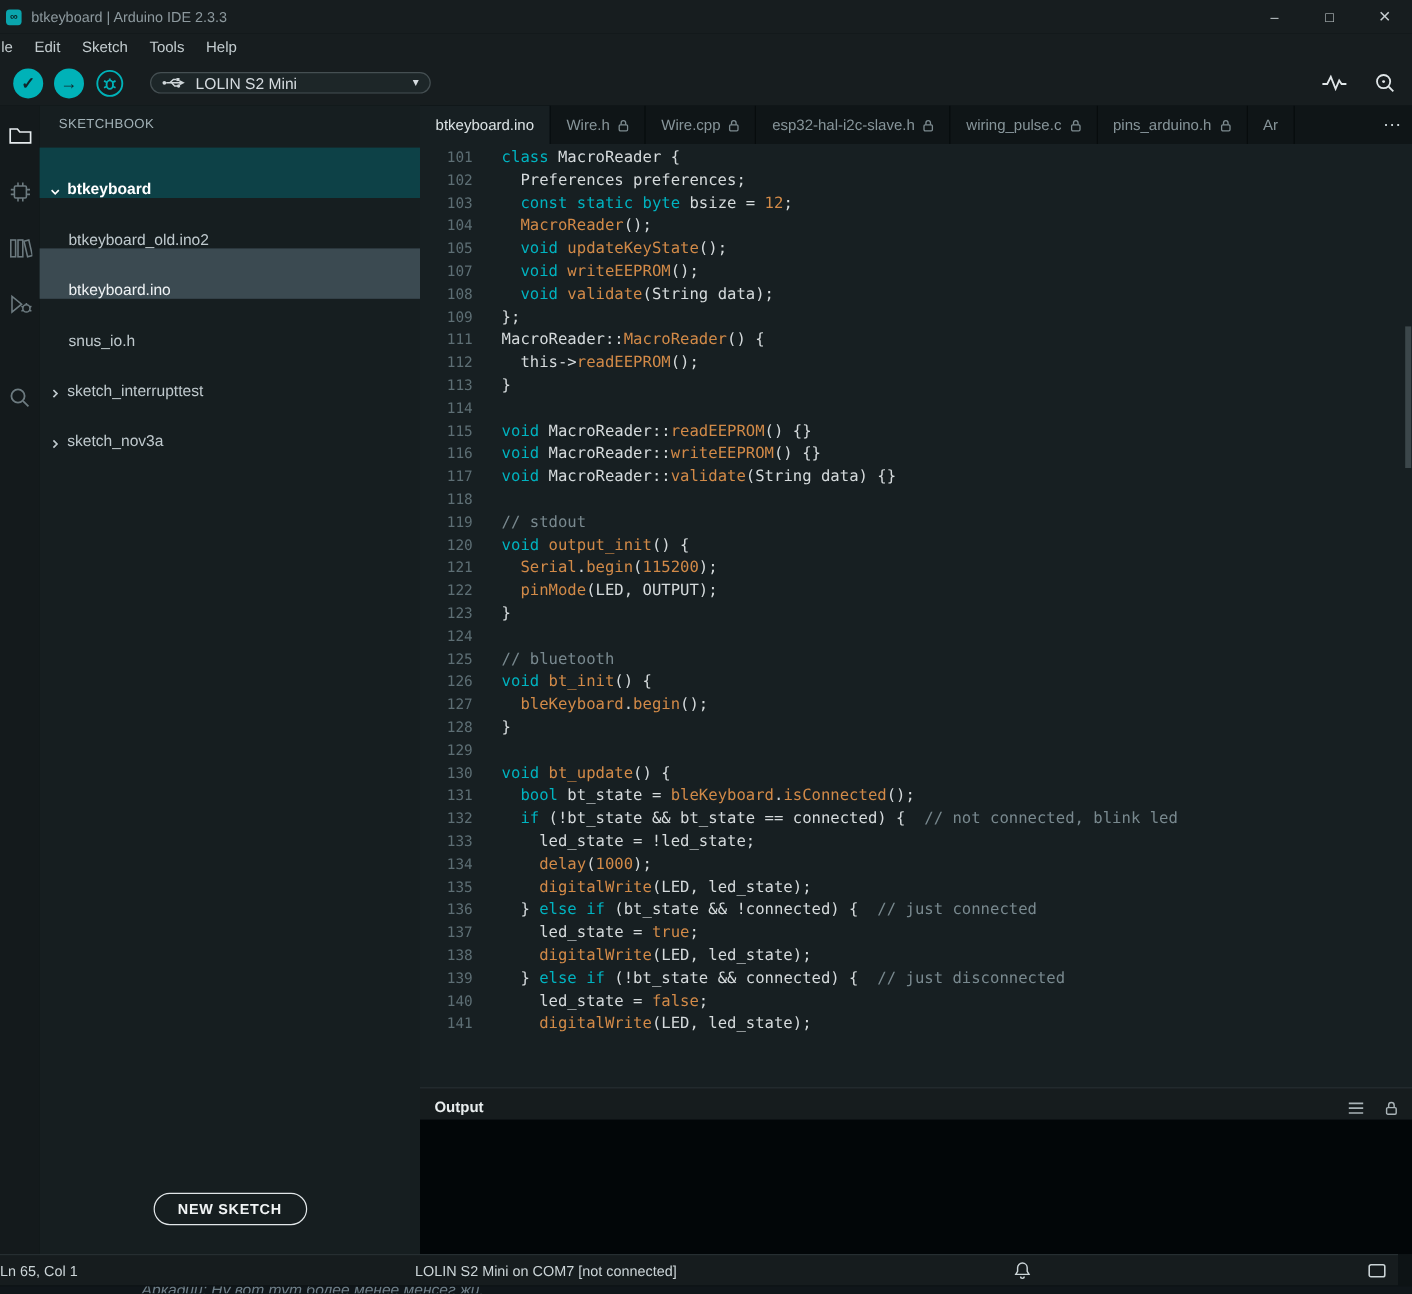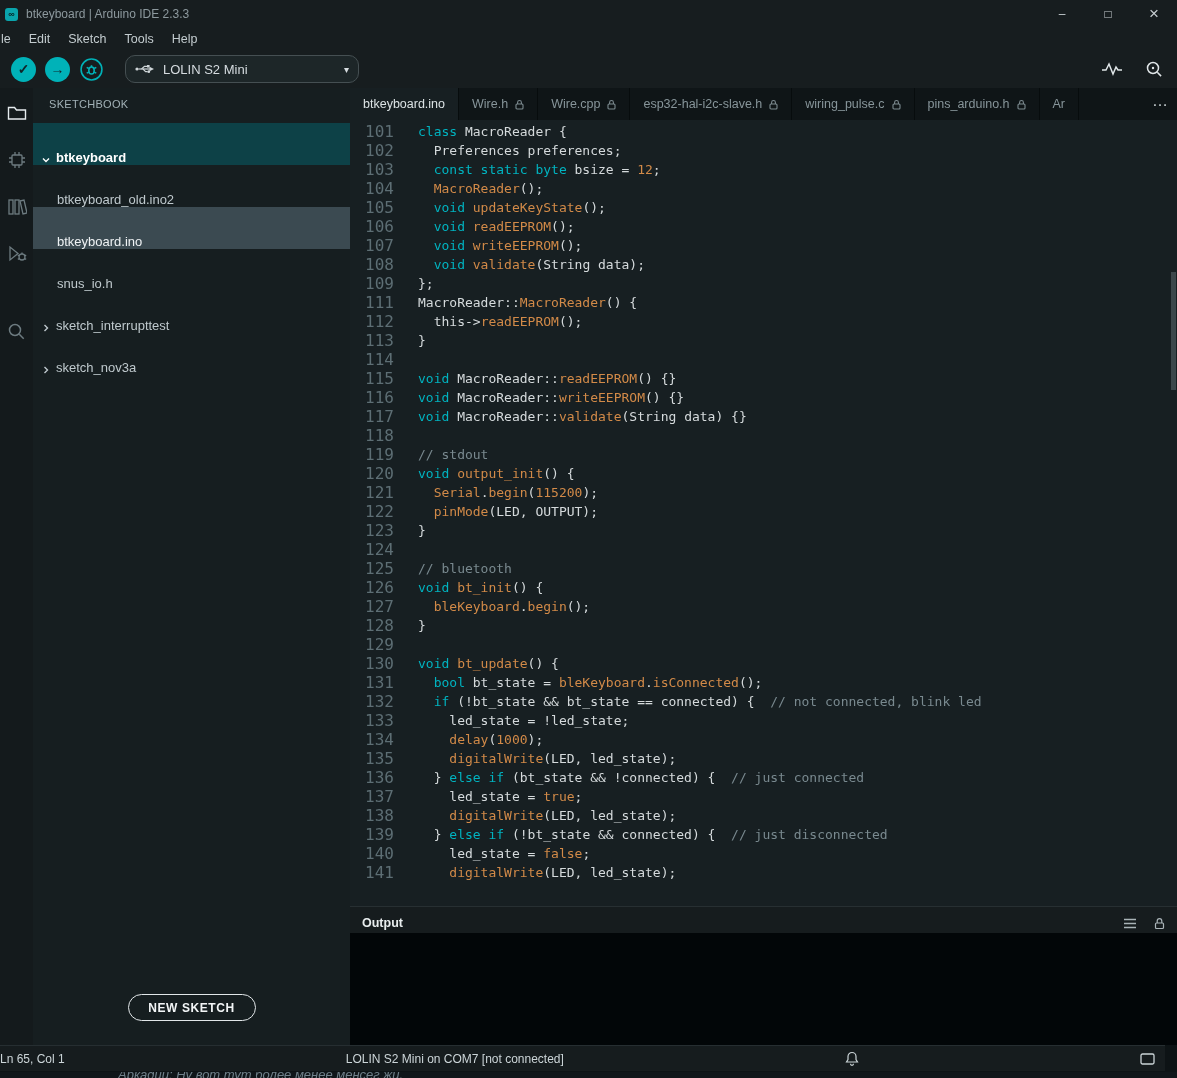--- a/index.html
+++ b/index.html
@@ -17,21 +17,21 @@
 
   
   #menubar { position:absolute; left:0; top:28px; right:0; height:22px; background:#171d1f; display:flex; align-items:center; font-size:12.5px; color:#c3cccf; }
   .menu-item { padding:2px 9px; }
   .menu-item:first-child { padding-left:1px; }
 
   
   #toolbar { position:absolute; left:0; top:50px; right:0; height:38px; background:#171d1f; display:flex; align-items:center; padding-left:11px; }
   .tool-circle { width:25px; height:25px; border-radius:50%; display:flex; align-items:center; justify-content:center; margin-right:9px; }
   .tool-circle.filled { background:#00b2b8; color:#10262a; font-weight:bold; font-size:14px; }
-  #board-selector { margin-left:12px; width:234px; height:28px; border:1px solid #454f52; border-radius:10px; background:#1d2628; display:flex; align-items:center; padding:0 9px; color:#d6dce0; font-size:13px; gap:8px; }
+  #board-selector { margin-left:12px; width:234px; height:18px; border:1px solid #454f52; border-radius:10px; background:#1d2628; display:flex; align-items:center; padding:0 9px; color:#d6dce0; font-size:13px; gap:8px; }
   #board-chevron { margin-left:auto; font-size:10px; color:#d6dce0; }
   #toolbar-right { position:absolute; right:14px; top:50px; height:38px; display:flex; align-items:center; gap:22px; color:#e0e6e8; }
 
   
   #activitybar { position:absolute; left:0; top:88px; width:33px; bottom:33px; background:#141a1c; display:flex; flex-direction:column; align-items:center; padding-top:14px; gap:25px; color:#6d7b80; }
   .act-icon { width:22px; height:22px; display:flex; align-items:center; justify-content:center; }
   .act-icon.active { color:#e6ecee; }
   .act-icon.gap { margin-top:30px; }
 
   
@@ -49,21 +49,21 @@
   #tabbar { position:absolute; left:350px; top:88px; right:0; height:32px; background:#0f1517; display:flex; }
   #tab-strip { display:flex; flex:1; overflow:hidden; }
   .tab { display:flex; align-items:center; gap:7px; padding:0 13px; font-size:12.5px; color:#87959a; border-right:1px solid #070c0d; white-space:nowrap; }
   .tab.active { background:#171f22; color:#dbe2e4; }
   .tab .lock { display:flex; color:#7d8b90; }
   #tab-overflow { width:34px; display:flex; align-items:center; justify-content:center; color:#c8d0d3; font-size:16px; padding-bottom:6px; }
 
   
   #editor { position:absolute; left:350px; top:120px; right:0; height:786px; background:#171f22; font-family:"DejaVu Sans Mono",monospace; overflow:hidden; padding-top:2px; }
   .code-line { height:19px; display:flex; font-size:13px; line-height:19px; white-space:pre; }
-  .ln { width:44px; text-align:right; color:#5d6e74; font-size:16px; flex:none; }
+  .ln { width:44px; text-align:right; color:#5d6e74; font-size:12px; flex:none; }
   .code { margin-left:24px; }
   .tok-k { color:#00b3c0; }
   .tok-o { color:#d28a48; }
   .tok-c { color:#79898f; }
   .tok-t { color:#d5dadc; }
   #scroll-thumb { position:absolute; right:1px; top:272px; width:5px; height:118px; background:#3c474b; }
 
   
   #output-header { position:absolute; left:350px; top:906px; right:0; height:27px; background:#161c1e; border-top:1px solid #272f32; display:flex; align-items:center; padding:16px 12px; }
   #output-title { font-size:12.5px; font-weight:bold; color:#e8edee; }
@@ -281,21 +281,20 @@
     </div>
   <div id="tab-overflow">…</div>
 </div>
 
 <div id="editor">
     <div class="code-line"><span class="ln">101</span><span class="code"><span class="tok-k">class</span><span class="tok-t"> MacroReader {</span></span></div>
     <div class="code-line"><span class="ln">102</span><span class="code"><span class="tok-t">  Preferences preferences;</span></span></div>
     <div class="code-line"><span class="ln">103</span><span class="code"><span class="tok-t">  </span><span class="tok-k">const static byte</span><span class="tok-t"> bsize = </span><span class="tok-o">12</span><span class="tok-t">;</span></span></div>
     <div class="code-line"><span class="ln">104</span><span class="code"><span class="tok-t">  </span><span class="tok-o">MacroReader</span><span class="tok-t">();</span></span></div>
     <div class="code-line"><span class="ln">105</span><span class="code"><span class="tok-t">  </span><span class="tok-k">void</span><span class="tok-t"> </span><span class="tok-o">updateKeyState</span><span class="tok-t">();</span></span></div>
-    <div class="code-line"><span class="ln">106</span><span class="code"><span class="tok-t">  </span><span class="tok-k">void</span><span class="tok-t"> </span><span class="tok-o">readEEPROM</span><span class="tok-t">();</span></span></div>
     <div class="code-line"><span class="ln">107</span><span class="code"><span class="tok-t">  </span><span class="tok-k">void</span><span class="tok-t"> </span><span class="tok-o">writeEEPROM</span><span class="tok-t">();</span></span></div>
     <div class="code-line"><span class="ln">108</span><span class="code"><span class="tok-t">  </span><span class="tok-k">void</span><span class="tok-t"> </span><span class="tok-o">validate</span><span class="tok-t">(String data);</span></span></div>
     <div class="code-line"><span class="ln">109</span><span class="code"><span class="tok-t">};</span></span></div>
     <div class="code-line"><span class="ln">111</span><span class="code"><span class="tok-t">MacroReader::</span><span class="tok-o">MacroReader</span><span class="tok-t">() {</span></span></div>
     <div class="code-line"><span class="ln">112</span><span class="code"><span class="tok-t">  this-&gt;</span><span class="tok-o">readEEPROM</span><span class="tok-t">();</span></span></div>
     <div class="code-line"><span class="ln">113</span><span class="code"><span class="tok-t">}</span></span></div>
     <div class="code-line"><span class="ln">114</span><span class="code"></span></div>
     <div class="code-line"><span class="ln">115</span><span class="code"><span class="tok-k">void</span><span class="tok-t"> MacroReader::</span><span class="tok-o">readEEPROM</span><span class="tok-t">() {}</span></span></div>
     <div class="code-line"><span class="ln">116</span><span class="code"><span class="tok-k">void</span><span class="tok-t"> MacroReader::</span><span class="tok-o">writeEEPROM</span><span class="tok-t">() {}</span></span></div>
     <div class="code-line"><span class="ln">117</span><span class="code"><span class="tok-k">void</span><span class="tok-t"> MacroReader::</span><span class="tok-o">validate</span><span class="tok-t">(String data) {}</span></span></div>

